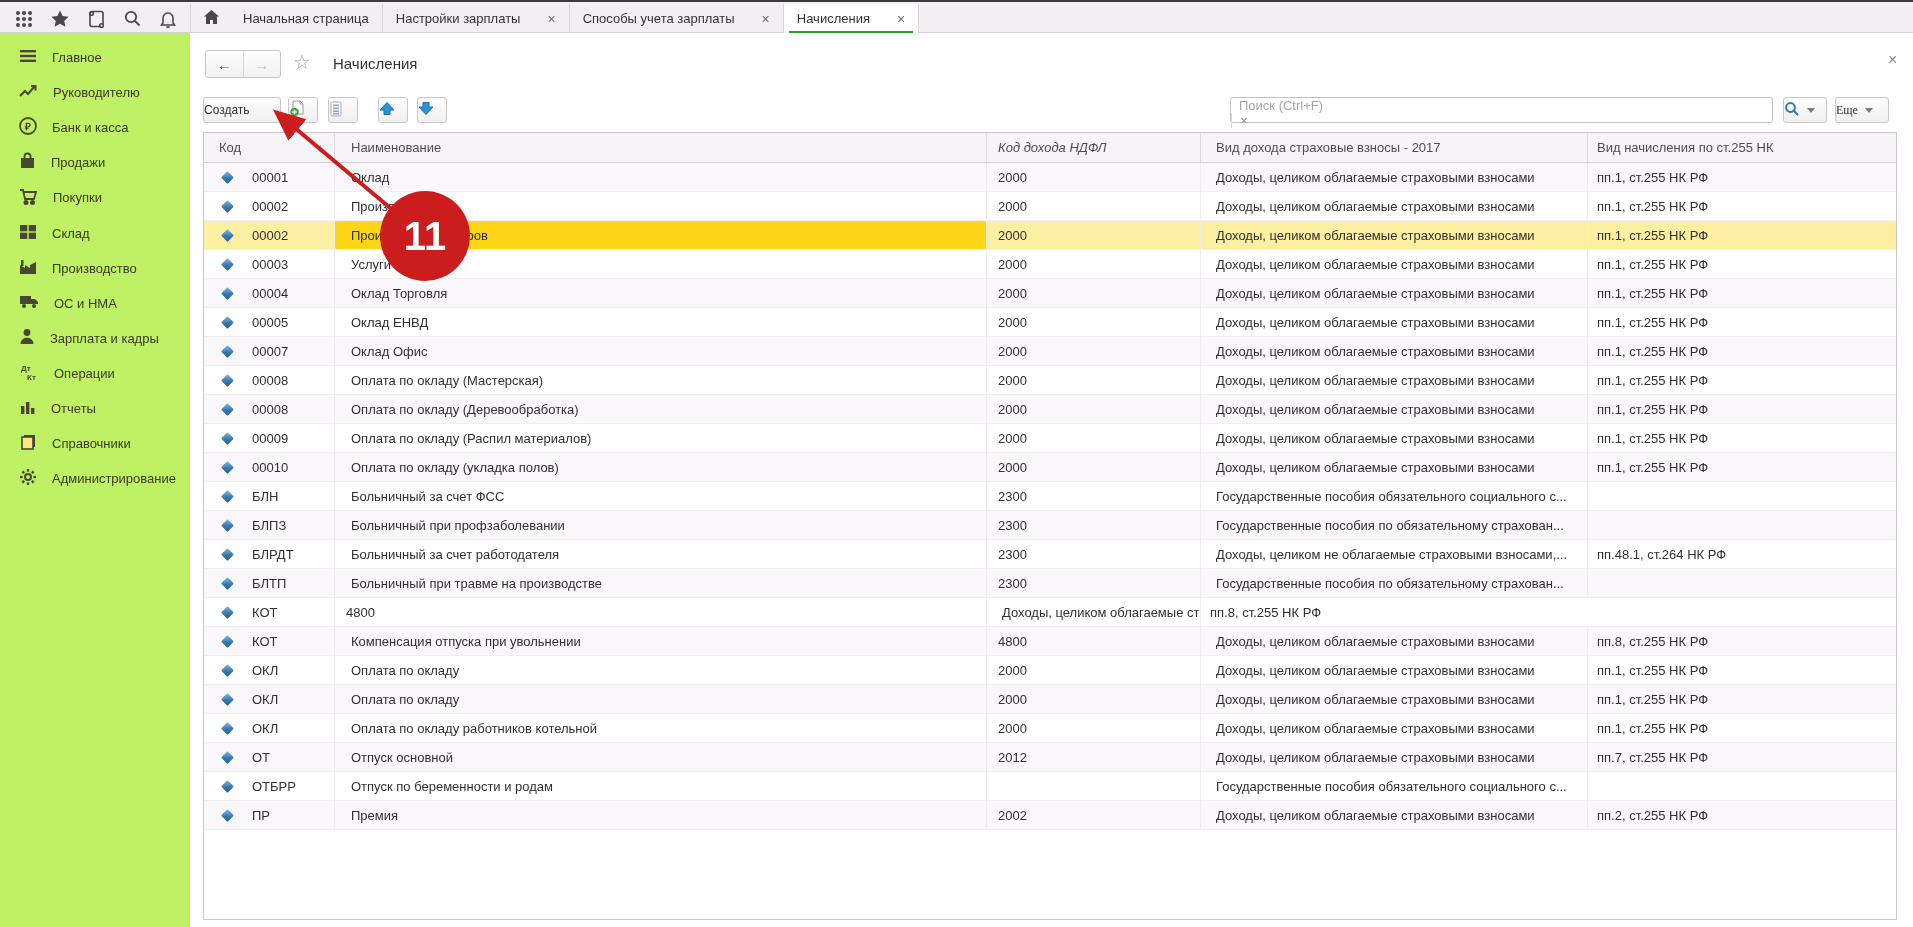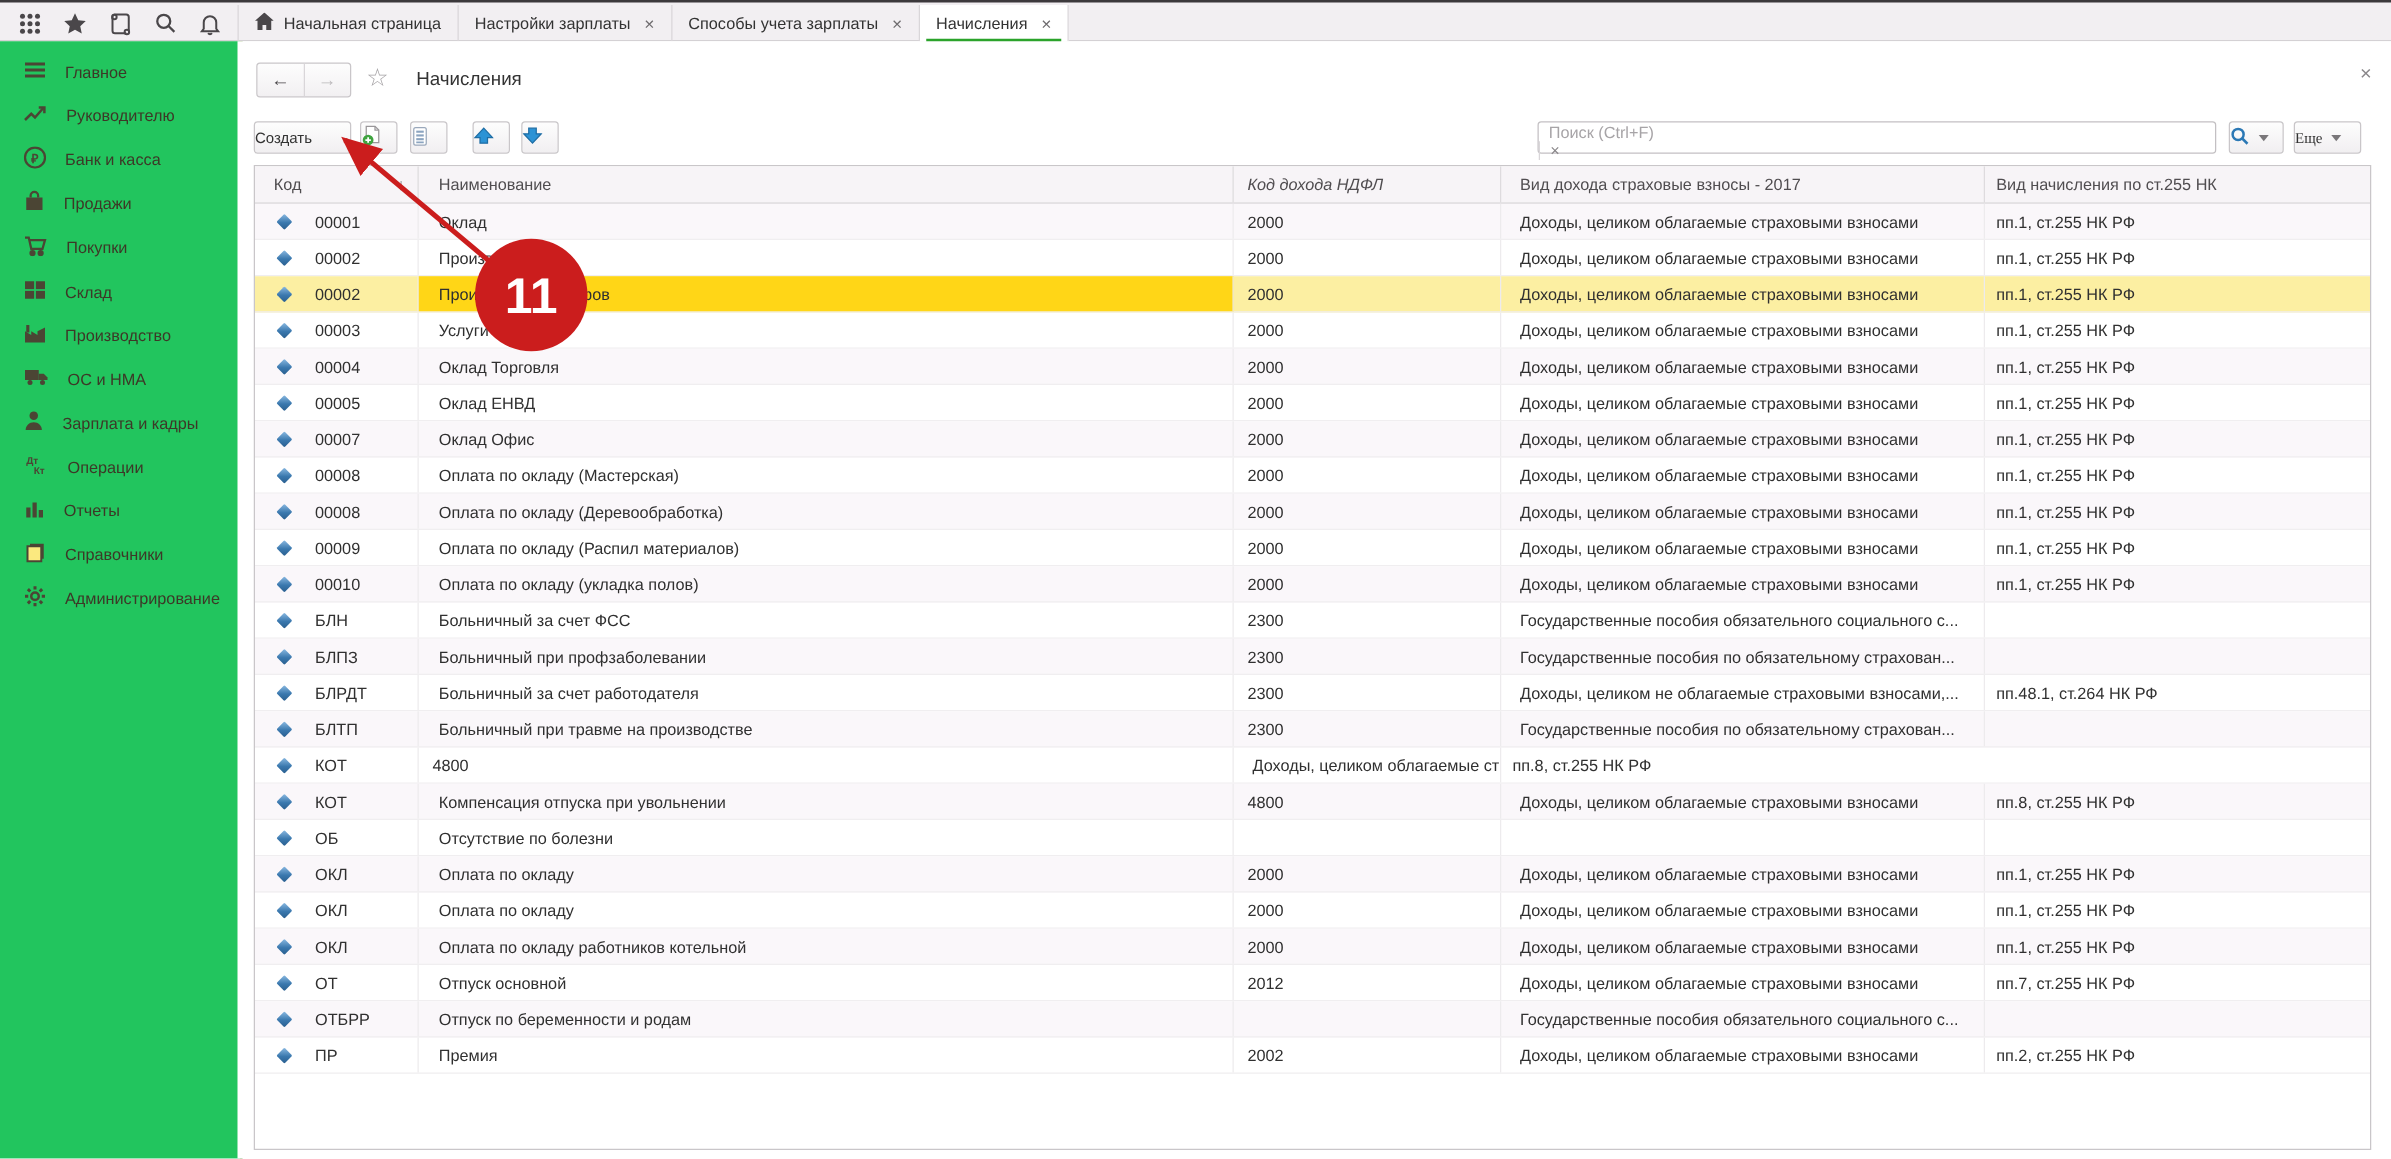--- a/index.html
+++ b/index.html
@@ -5,29 +5,29 @@
   html,body{margin:0;padding:0;}
   body{width:1913px;height:927px;overflow:hidden;font-family:"Liberation Sans",sans-serif;background:#fff;}
   #app{position:relative;width:1913px;height:927px;background:#fff;overflow:hidden;}
 
   
   .topbar{position:absolute;top:0;left:0;width:1913px;height:33px;background:#f2eff2;
           border-top:2px solid #3c393c;border-bottom:1px solid #d4d1d4;box-sizing:border-box;}
   .tb-icons{position:absolute;left:14px;top:2px;height:29px;display:flex;align-items:center;gap:16px;}
   .tb-ic{width:20px;height:20px;display:flex;align-items:center;justify-content:center;cursor:pointer;}
   .tabs{position:absolute;left:190px;top:2px;height:29px;display:flex;}
-  .tab{display:flex;align-items:center;padding:0 13px;gap:8px;border-right:1px solid #d9d6d9;
+  .tab{display:flex;align-items:center;padding:0 13px;gap:24px;border-right:1px solid #d9d6d9;
        font-size:13px;color:#333;position:relative;cursor:pointer;white-space:nowrap;justify-content:center;}
   .tab:first-child{border-left:1px solid #d9d6d9;}
   .tab.active{background:#fff;}
   .tab.active::after{content:'';position:absolute;left:5px;right:5px;bottom:-1px;height:3px;background:#2ba32b;}
   .tab .tclose{color:#6f6c6f;font-size:14px;line-height:1;margin-left:3px;}
 
   
-  .sidebar{position:absolute;top:33px;left:0;width:194px;height:894px;background:#22c55e;
+  .sidebar{position:absolute;top:33px;left:0;width:194px;height:894px;background:#bef264;
            border-right:2px solid #a39b57;box-sizing:border-box;padding-top:7px;}
   .side-item{height:35.1px;display:flex;align-items:center;padding-left:19px;gap:15px;
              font-size:13px;color:#3d3827;cursor:pointer;}
   .side-item svg{flex:0 0 auto;}
 
   
   .content{position:absolute;left:190px;top:33px;width:1723px;height:894px;background:#fff;}
 
   .navbtns{position:absolute;left:15px;top:17px;width:74px;height:26px;display:flex;
            border:1px solid #c9c6c9;border-radius:3px;background:linear-gradient(#fdfdfd,#f2f0f2);}
@@ -521,30 +521,20 @@
             <div class="c c-code">КОТ</div>
             <div class="c c-name">Компенсация отпуска при увольнении</div>
             <div class="c c-ndfl">4800</div>
             <div class="c c-ins">Доходы, целиком облагаемые страховыми взносами</div>
             <div class="c c-art">пп.8, ст.255 НК РФ</div>
           </div>
           <div class="row">
             <div class="c c-icon">
               <span class="dia"></span>
             </div>
-            <div class="c c-code">ОБ</div>
-            <div class="c c-name">Отсутствие по болезни</div>
-            <div class="c c-ndfl"></div>
-            <div class="c c-ins"></div>
-            <div class="c c-art"></div>
-          </div>
-          <div class="row">
-            <div class="c c-icon">
-              <span class="dia"></span>
-            </div>
             <div class="c c-code">ОКЛ</div>
             <div class="c c-name">Оплата по окладу</div>
             <div class="c c-ndfl">2000</div>
             <div class="c c-ins">Доходы, целиком облагаемые страховыми взносами</div>
             <div class="c c-art">пп.1, ст.255 НК РФ</div>
           </div>
           <div class="row">
             <div class="c c-icon">
               <span class="dia"></span>
             </div>

